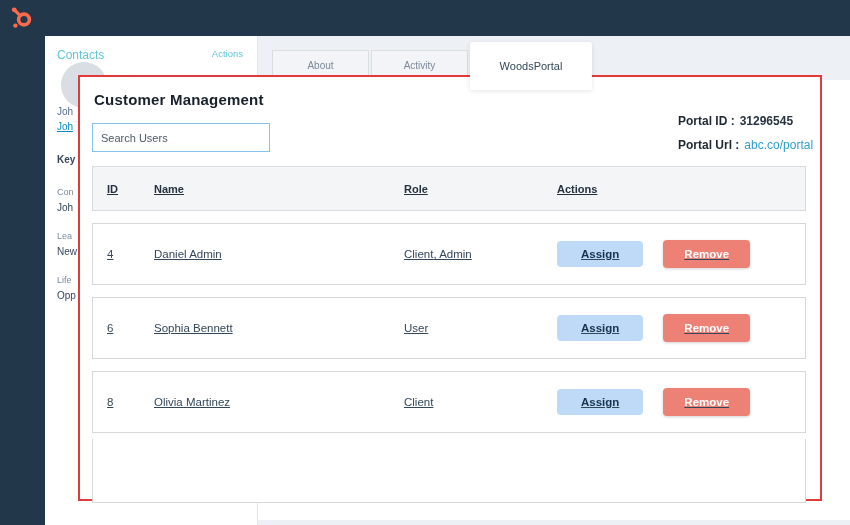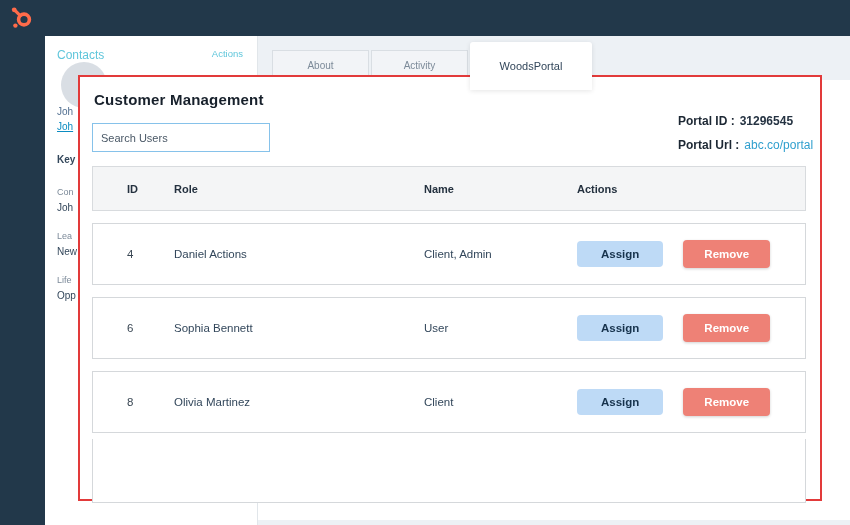--- a/index.html
+++ b/index.html
@@ -53,21 +53,21 @@
                   padding:0 8px; font-size:11px; color:#33475b; font-family:"Liberation Sans", sans-serif; outline:none; background:#fff; }
   .search-input::placeholder { color:#4a5866; }
   .portal-info { position:absolute; left:598px; top:38px; font-size:12px; line-height:1; }
   .pi-row { margin-bottom:12px; white-space:nowrap; }
   .pi-label { color:#1c2733; font-weight:bold; }
   .pi-value { color:#253342; font-weight:bold; margin-left:5px; }
   .pi-link  { color:#2f9fce; margin-left:5px; text-decoration:none; }
 
   
   .table { position:absolute; left:12px; top:89px; width:714px; }
-  .grid-row { display:grid; grid-template-columns:47px 250px 153px 1fr; padding-left:34px; align-items:center; }
+  .grid-row { display:grid; grid-template-columns:47px 250px 153px 1fr; padding-left:14px; align-items:center;text-decoration:underline; }
   .thead { height:45px; background:#f4f5f6; border:1px solid #d8dbde; font-size:11px; font-weight:bold; color:#24313f; }
   .trow { height:62px; background:#ffffff; border:1px solid #d5d8db; margin-top:12px; font-size:11.5px; color:#33475b; }
   .trow:first-of-type { margin-top:0; border-top:none; }
   .cell-id { color:#3a4754; }
   .cell-actions { display:flex; align-items:center; gap:20px; }
   .btn { border:none; border-radius:4px; font-family:"Liberation Sans", sans-serif; font-weight:bold; font-size:11.5px; cursor:pointer; }
   .btn-assign { background:#bedaf6; color:#16324c; padding:7px 24px; }
   .btn-remove { background:#ee8176; color:#ffffff; padding:8px 21px; box-shadow:0 1px 3px rgba(0,0,0,.18); }
   .t-empty { height:64px; margin-top:6px; background:#ffffff; border:1px solid #d5d8db; border-top:none; }
 </style>
@@ -119,28 +119,28 @@
       <span class="pi-label">Portal ID :</span><span class="pi-value">31296545</span>
     </div>
     <div class="pi-row">
       <span class="pi-label">Portal Url :</span><a href="#" class="pi-link">abc.co/portal</a>
     </div>
   </div>
 
   <div class="table">
     <div class="grid-row thead">
       <span>ID</span>
+      <span>Name</span>
       <span>Role</span>
-      <span>Name</span>
       <span>Actions</span>
     </div>
 
     <div class="grid-row trow">
       <span class="cell-id">4</span>
-      <span class="cell-name">Daniel Actions</span>
+      <span class="cell-name">Daniel Admin</span>
       <span class="cell-role">Client, Admin</span>
       <span class="cell-actions">
         <button class="btn btn-assign">Assign</button>
         <button class="btn btn-remove">Remove</button>
       </span>
     </div>
 
     <div class="grid-row trow">
       <span class="cell-id">6</span>
       <span class="cell-name">Sophia Bennett</span>

